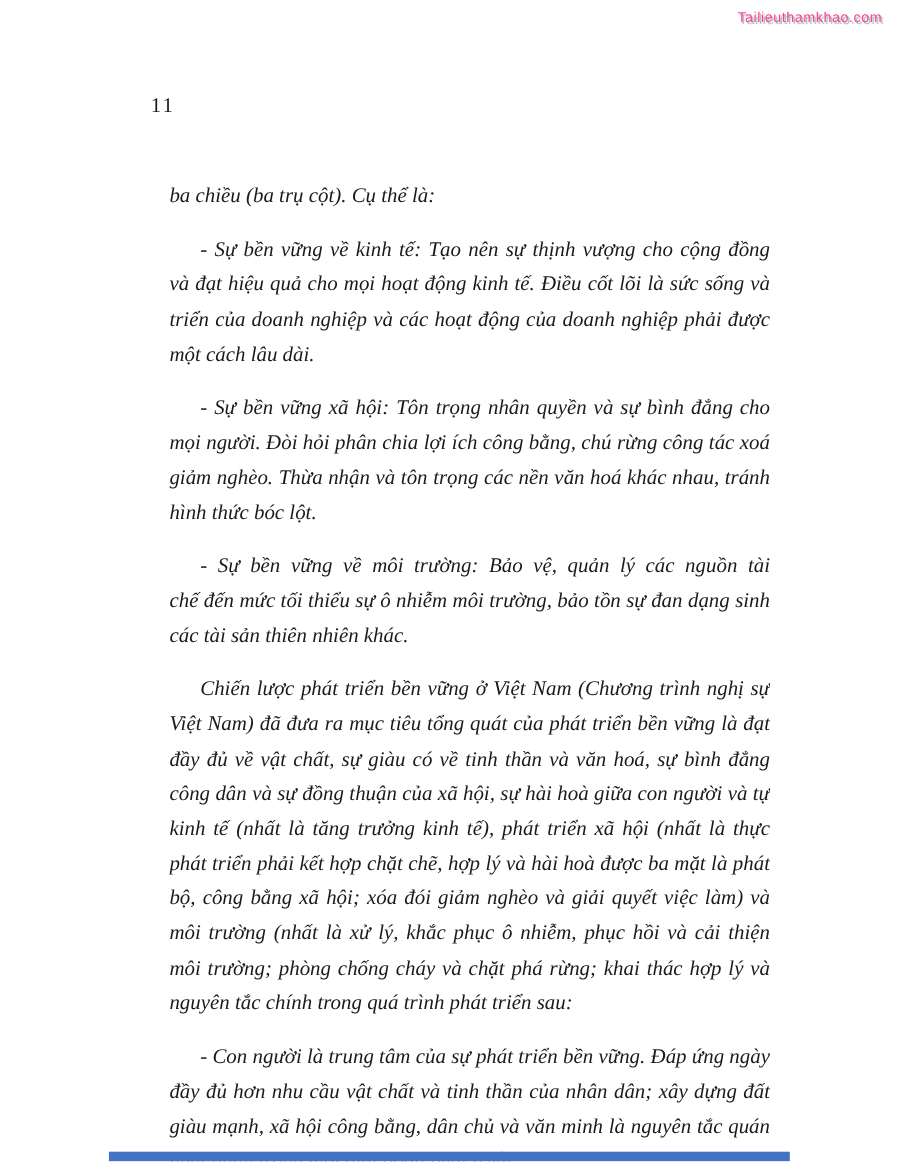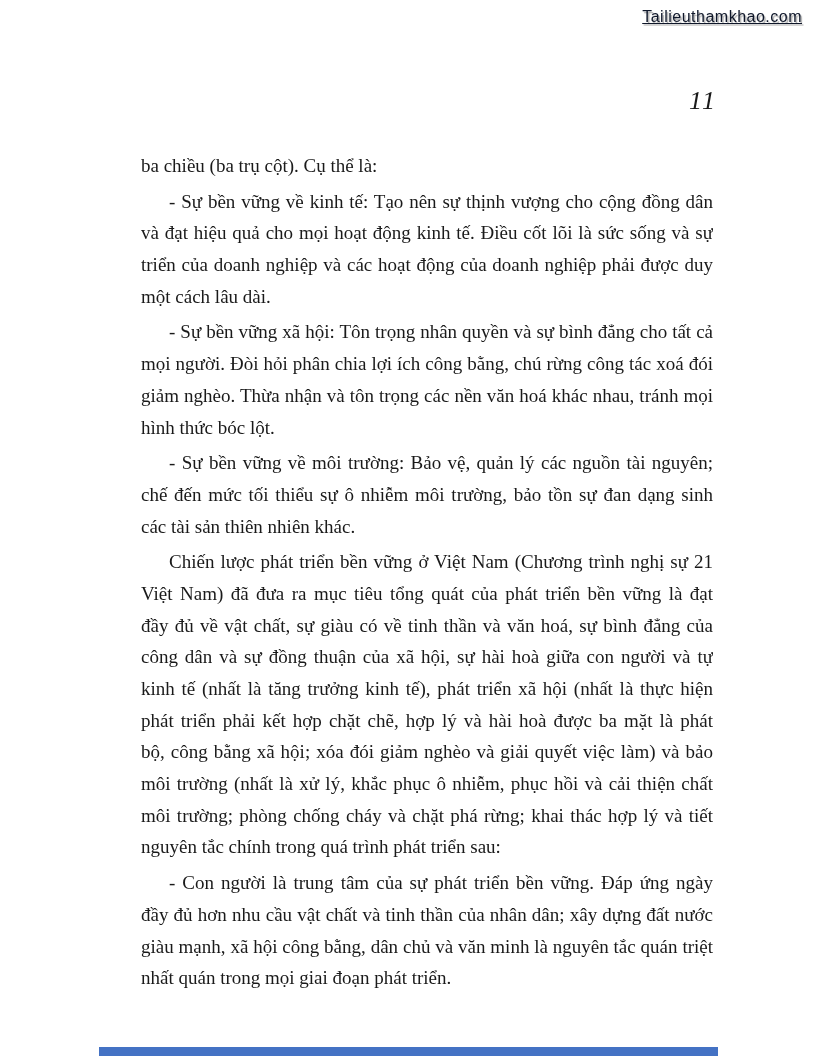--- a/index.html
+++ b/index.html
@@ -14,46 +14,45 @@
     background: #ffffff;
     overflow: hidden;
     font-family: "Liberation Serif", serif;
     color: #1a1a1a;
   }
   .watermark {
     position: absolute;
     top: 8px;
     right: 14px;
     font-family: "Liberation Sans", sans-serif;
-    font-size: 16px;
+    font-size: 13px;
     letter-spacing: 0.5px;
-    color: #0f172a;
+    color: #ec4899;
     text-shadow: 1.5px 1.5px 1px #adadad;
     user-select: none;
-    text-decoration: underline;
   }
   .page-number {
     position: absolute;
     top: 86px;
     left: 137px;
     width: 580px;
-    text-align: right;
-    font-size: 26px;
+    text-align: left;
+    font-size: 19px;
     letter-spacing: 2px;
-    font-style: italic;
   }
   .doc-body {
     position: absolute;
     left: 137px;
     top: 146px;
     width: 580px;
   }
   .paragraph {
-    margin: 4px;
+    margin: 17px;
     padding: 0;
+    font-style: italic;
   }
   .line {
     font-size: 19px;
     line-height: 31.7px;
     height: 31.7px;
     text-align: justify;
     text-align-last: justify;
     white-space: normal;
     overflow: hidden;
   }

